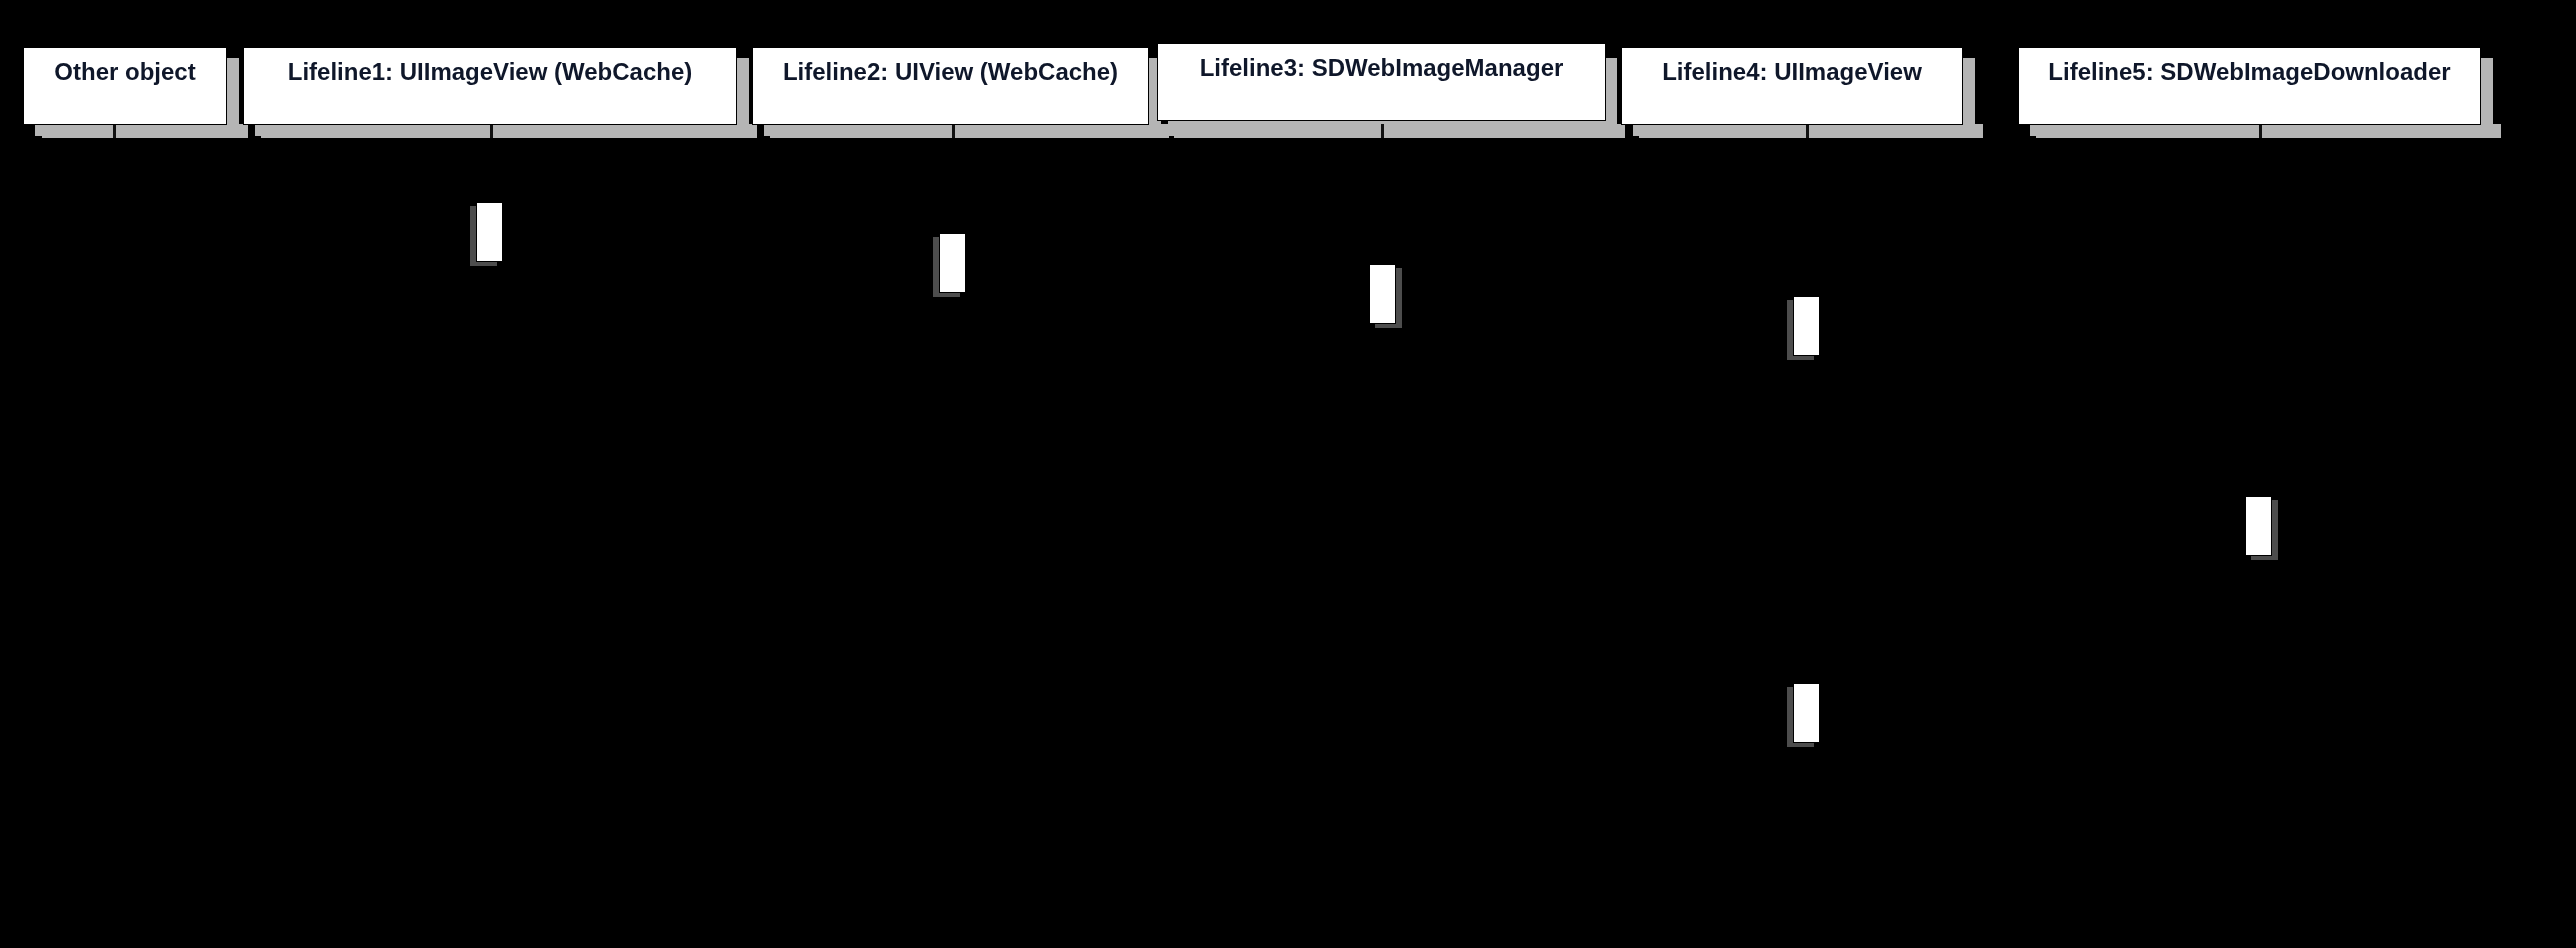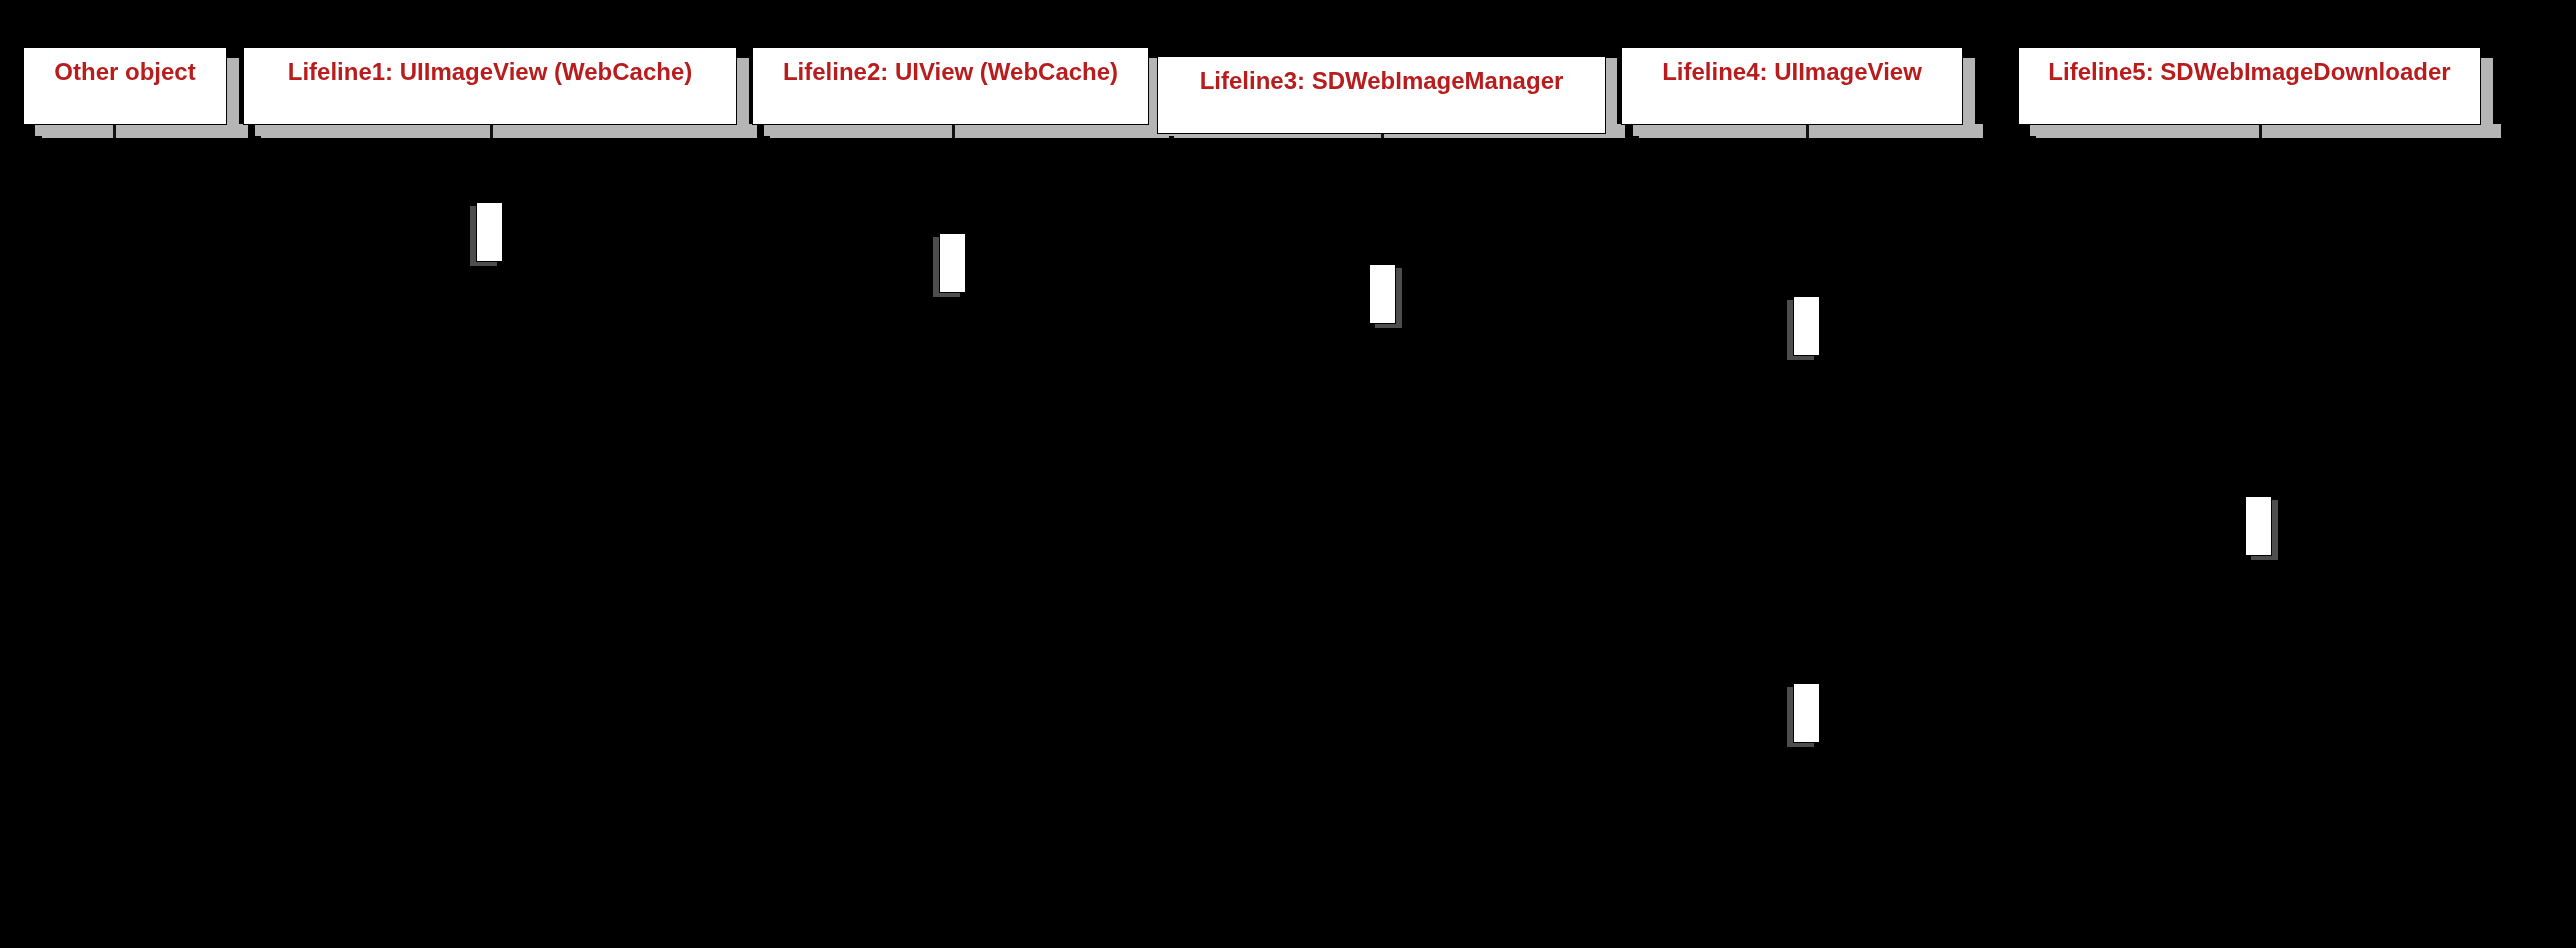--- a/index.html
+++ b/index.html
@@ -41,21 +41,21 @@
     display: flex;
     align-items: flex-start;
     justify-content: center;
   }
 
   .head-label {
     font-family: "Liberation Sans", sans-serif;
     font-weight: bold;
     font-size: 24px;
     line-height: 29px;
-    color: #b91c1c;
+    color: #0f172a;
     white-space: nowrap;
     padding-top: 8.7px;
   }
 
   
   .head-underband {
     position: absolute;
     background: #b5b5b5;
   }
   .head-underband .tick {
@@ -145,21 +145,21 @@
       <div class="act-shadow" style="left:-5.8px; top:3.9px; width:27px; height:60px;"></div>
       <div class="activation" style="left:0px; top:0px; width:27px; height:60px;"></div>
     </div>
   </div>
 
   <div class="lifeline">
     <div class="head-shadow" style="left:1168px; top:58px; width:449px; height:78px;"></div>
     <div class="head-underband" style="left:1174px; top:124px; width:451px; height:13.6px;">
       <div class="tick" style="left:207px;"></div>
     </div>
-    <div class="head-box" style="left:1157px; top:56px; width:449px; height:78px;">
+    <div class="head-box" style="left:1157px; top:43px; width:449px; height:78px;">
       <span class="head-label">Lifeline3: SDWebImageManager</span>
     </div>
     <div class="stem" style="left:1381px; top:138px; height:811px;"></div>
 
     <div class="activation-wrap" style="left:1369px; top:264px; width:27px; height:60px;">
       <div class="act-shadow" style="left:5.8px; top:3.9px; width:27px; height:60px;"></div>
       <div class="activation" style="left:0px; top:0px; width:27px; height:60px;"></div>
     </div>
   </div>
 

